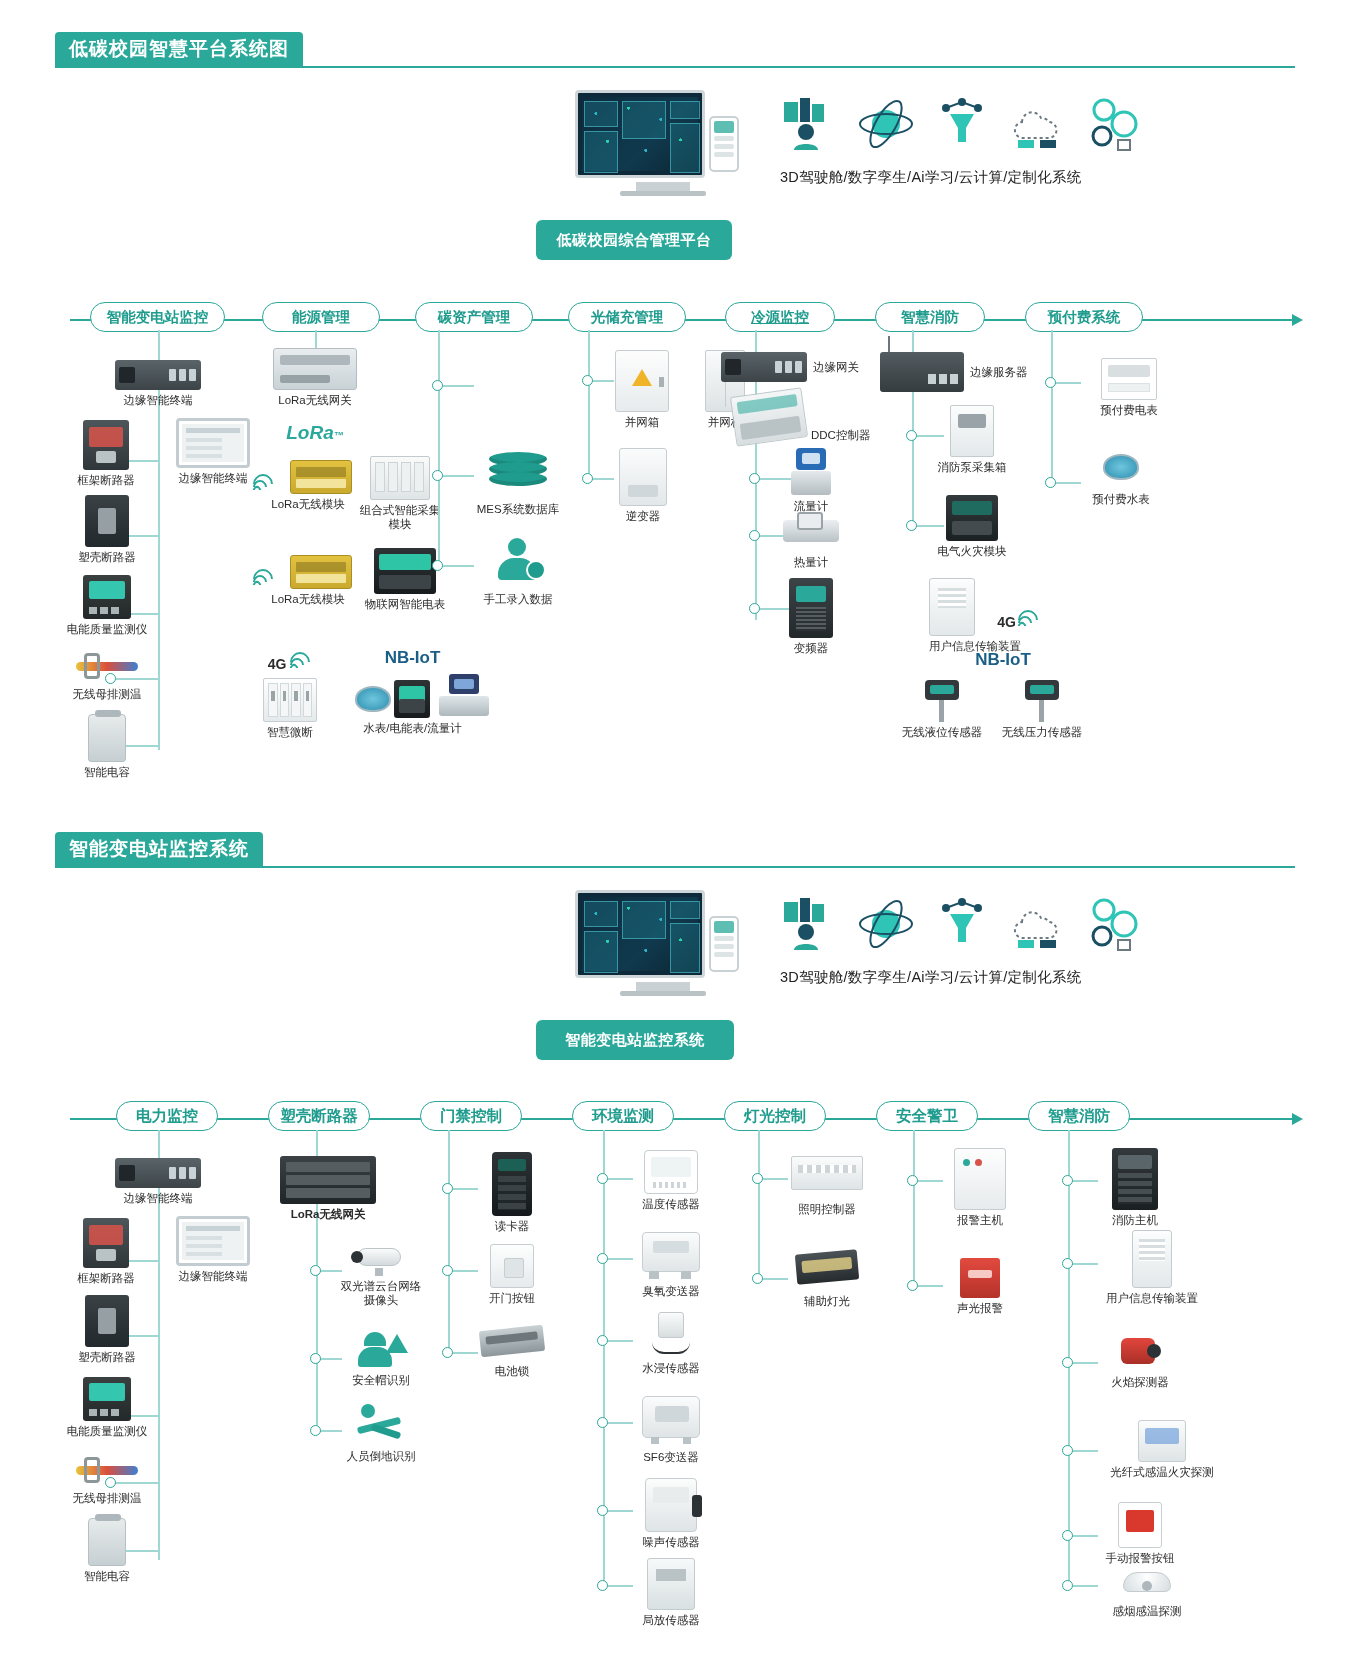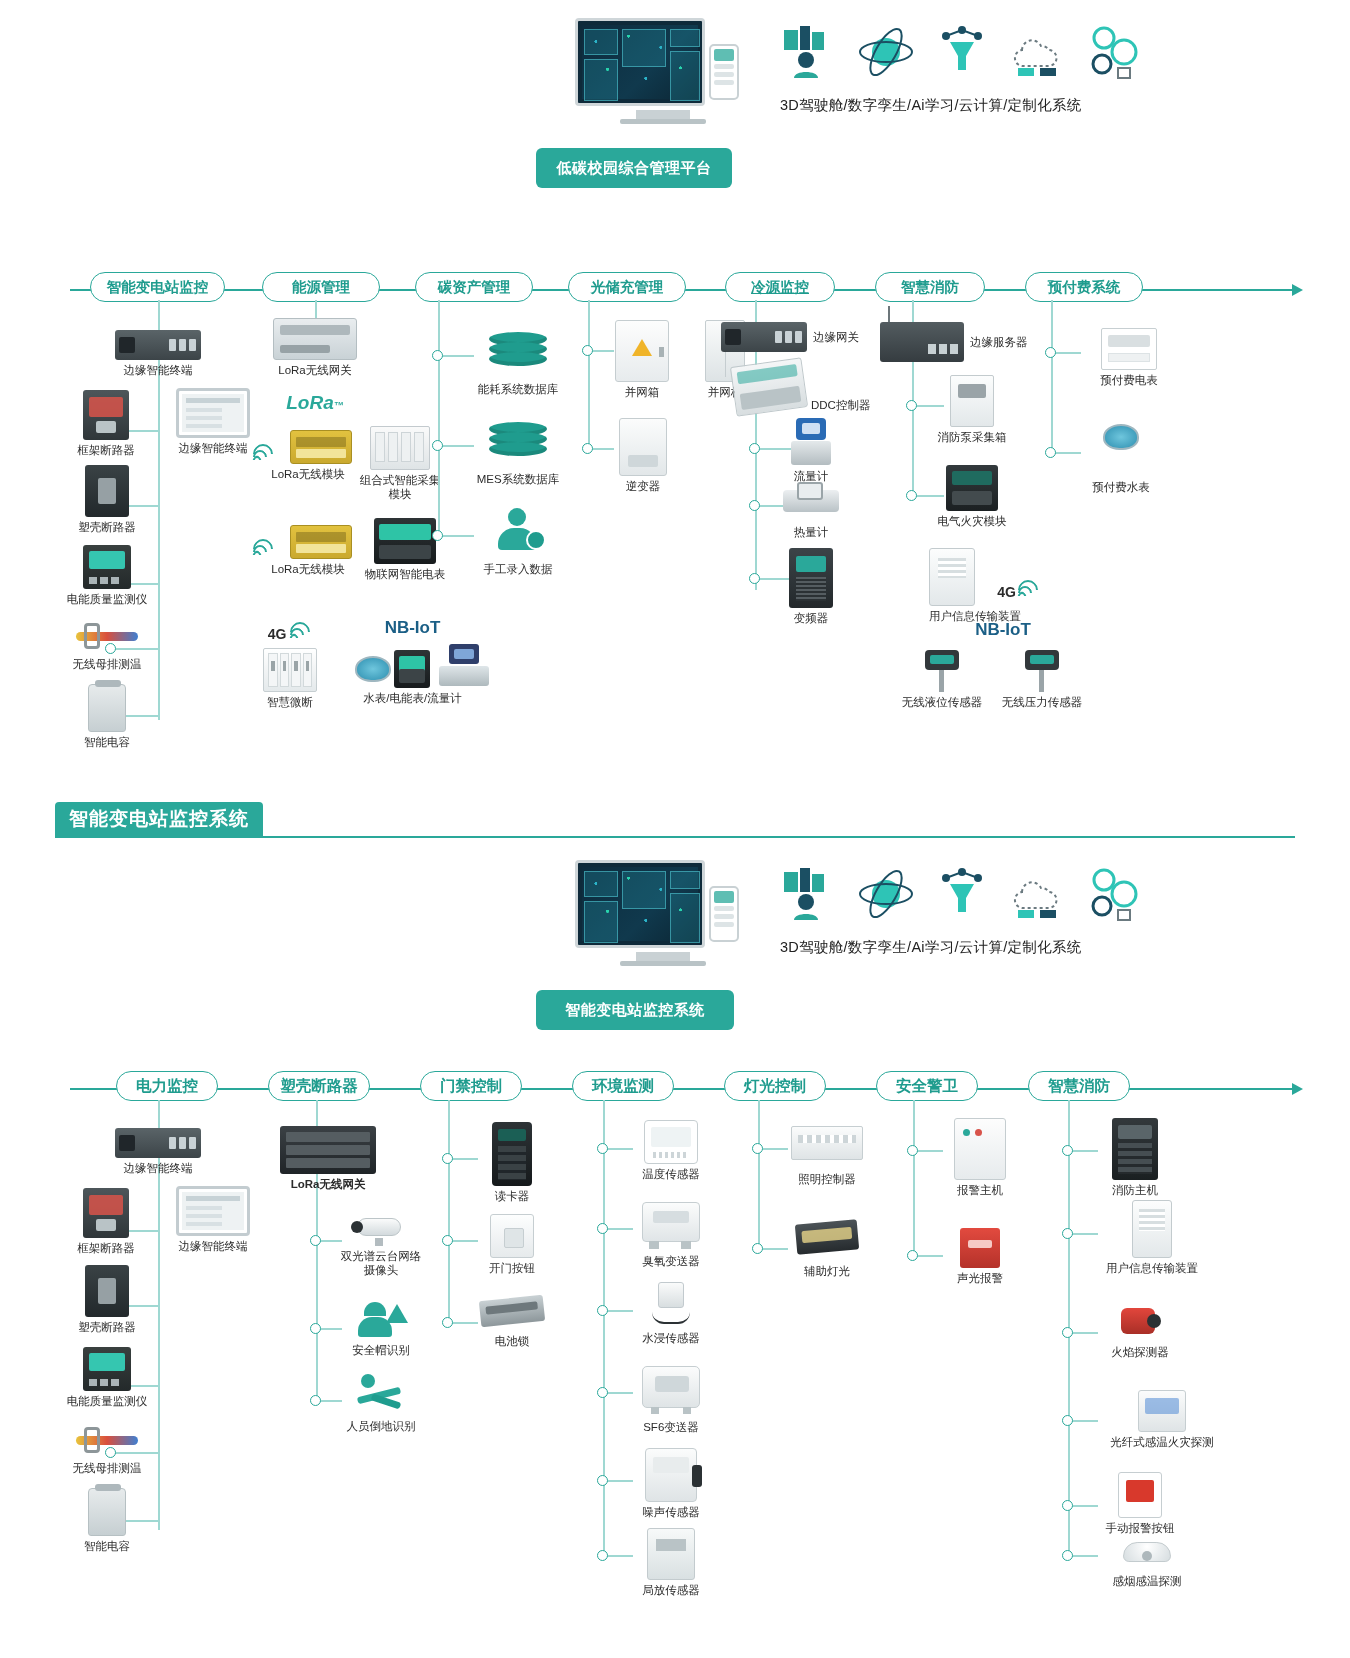--- a/index.html
+++ b/index.html
@@ -368,20 +368,24 @@
   .badge-lora { font-size: 19px; font-weight: bold; color: #2aa89a; font-style: italic; }
   .badge-nb { font-size: 17px; font-weight: bold; color: #1b5f86; }
 
   .tiny { font-size: 10px; }
 </style>
 </head>
 <body>
 
 <div class="page" style="height:790px;">
 
+  <div class="section-head" style="margin-top:30px;">
+    <div class="rule"></div>
+    <div class="section-title">低碳校园智慧平台系统图</div>
+  </div>
 
   <div class="top-area">
     <div class="monitor">
       <div class="mon-screen">
         <div class="grid-dots"></div>
         <div class="panel" style="left:6px;top:8px;width:34px;height:26px;"></div>
         <div class="panel" style="left:44px;top:8px;width:44px;height:38px;"></div>
         <div class="panel" style="left:92px;top:8px;width:30px;height:18px;"></div>
         <div class="panel" style="left:6px;top:38px;width:34px;height:42px;"></div>
         <div class="panel" style="left:92px;top:30px;width:30px;height:50px;"></div>
@@ -617,28 +621,20 @@
       </div>
       <div class="lbl">水表/电能表/流量计</div>
     </div>
   </div>
 
   <div class="col" style="left:400px; top:300px; width:180px; height:420px;">
     <div class="vline" style="left:38px; top:0; height:235px;"></div>
 
     <div class="hline" style="left:38px; top:55px; width:36px;"></div>
     <div class="dot" style="left:32px; top:50px;"></div>
-    <div class="node" style="left:48px; top:32px; width:140px;">
-      <div class="dev db-cyl">
-          <i></i>
-          <i></i>
-          <i></i>
-        </div>
-      <div class="lbl" style="margin-top:10px;">能耗系统数据库</div>
-    </div>
 
     <div class="hline" style="left:38px; top:145px; width:36px;"></div>
     <div class="dot" style="left:32px; top:140px;"></div>
     <div class="node" style="left:48px; top:122px; width:140px;">
       <div class="dev db-cyl">
           <i></i>
           <i></i>
           <i></i>
         </div>
       <div class="lbl" style="margin-top:10px;">MES系统数据库</div>
@@ -826,21 +822,21 @@
       <div class="lbl">预付费电表</div>
     </div>
 
     <div class="hline" style="left:16px; top:152px; width:30px;"></div>
     <div class="dot" style="left:10px; top:147px;"></div>
     <div class="node" style="left:28px; top:122px; width:116px;">
       <div class="dev water-meter">
           <div class="pipe"></div>
           <div class="body"></div>
         </div>
-      <div class="lbl" style="margin-top:24px;">预付费水表</div>
+      <div class="lbl" style="margin-top:6px;">预付费水表</div>
     </div>
   </div>
 
 </div>
 
 <div class="page" style="height:830px;">
 
   <div class="section-head" style="margin-top:10px;">
     <div class="rule"></div>
     <div class="section-title">智能变电站监控系统</div>

